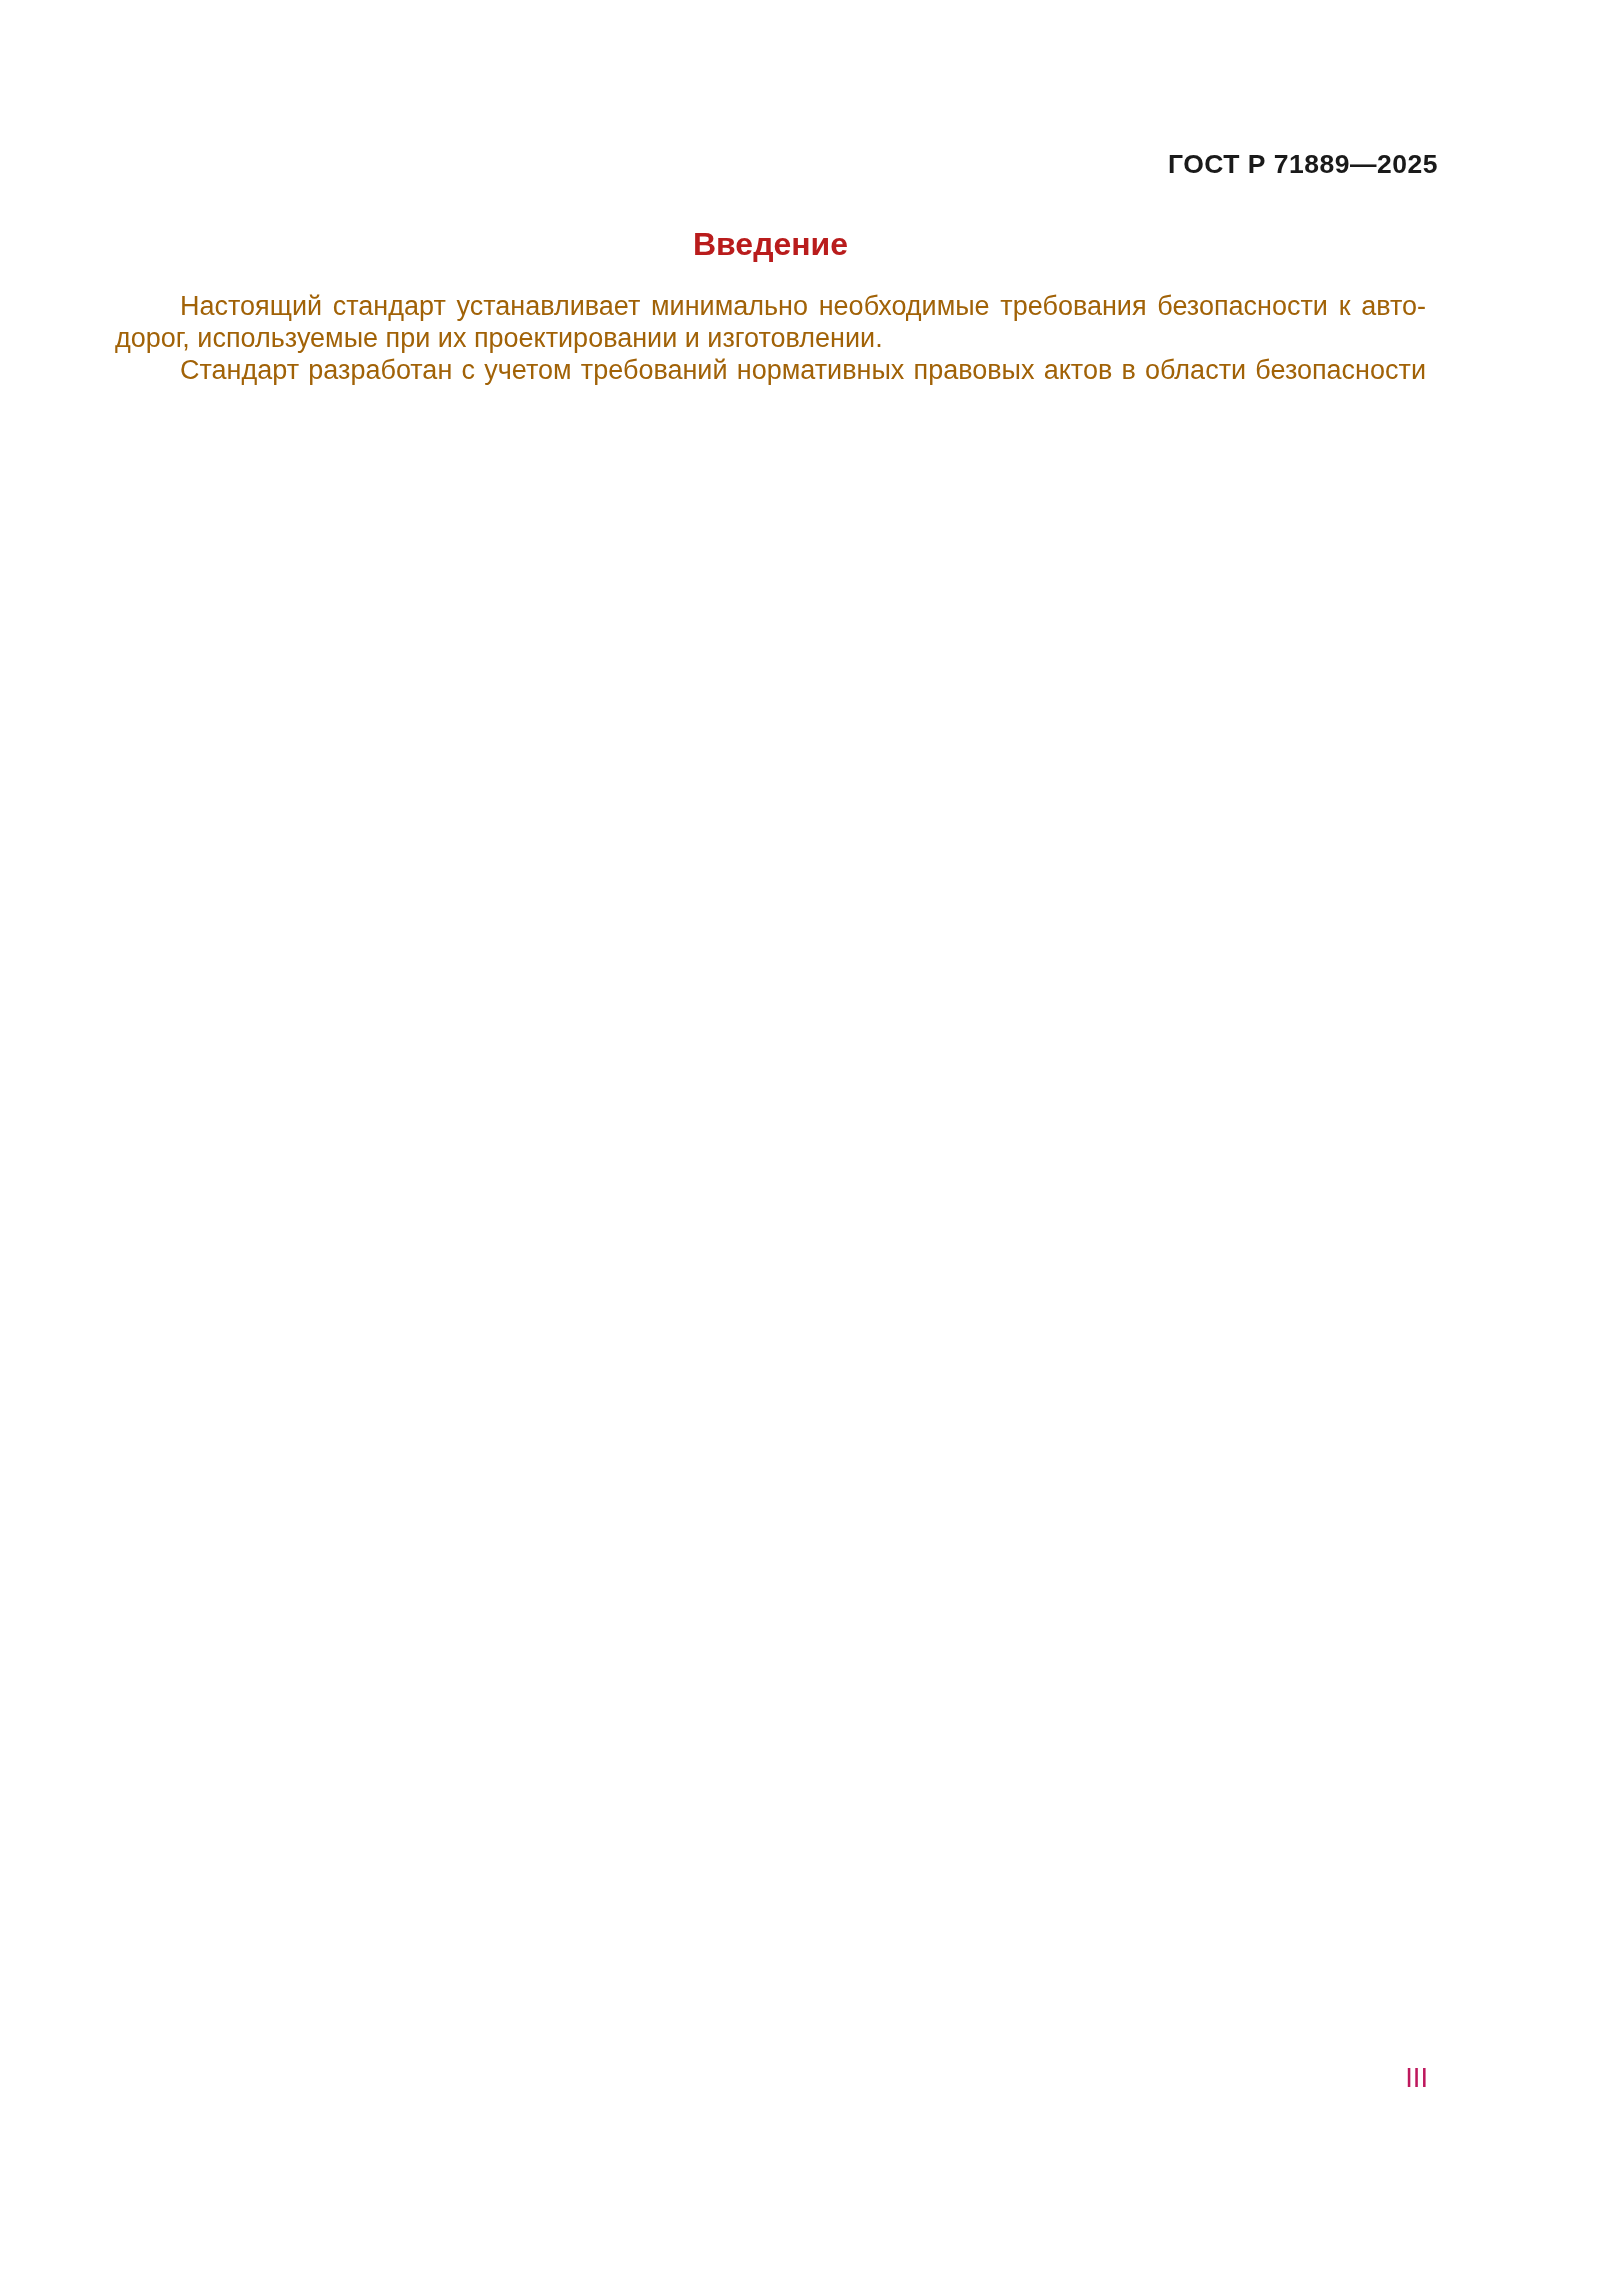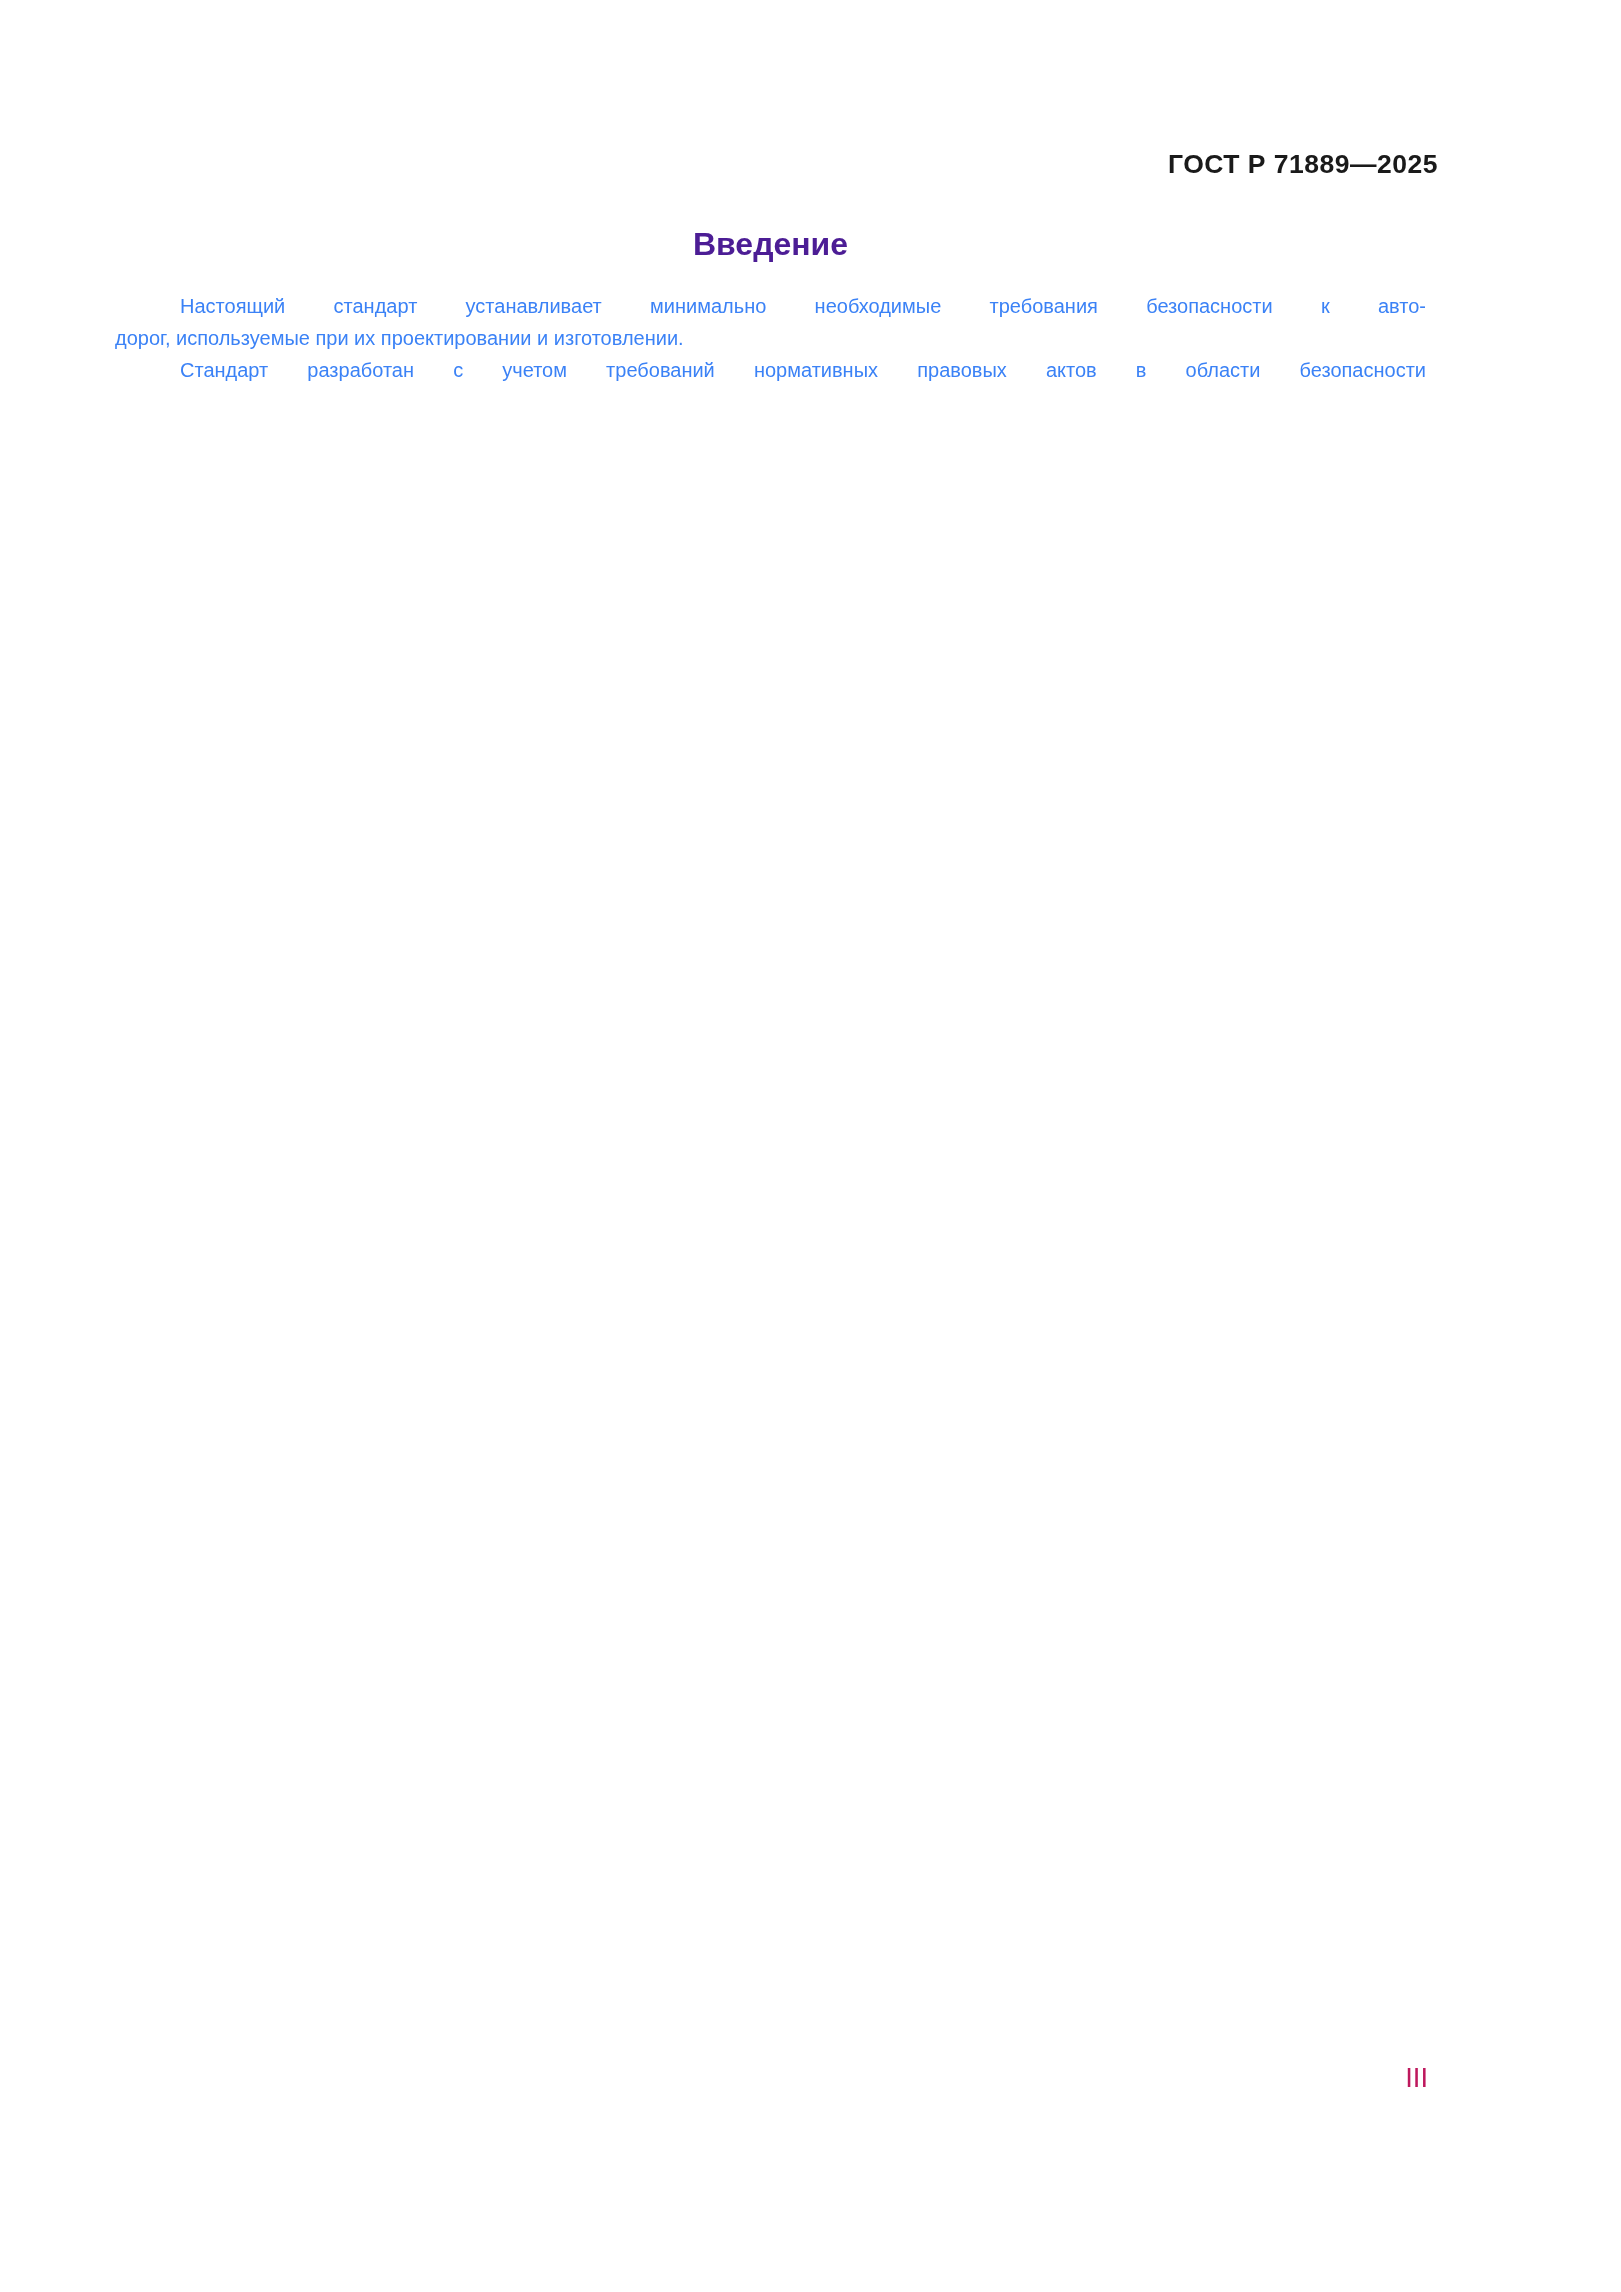--- a/index.html
+++ b/index.html
@@ -34,33 +34,33 @@
     color: #1a1a1a;
   }
   .doc-title {
     position: absolute;
     top: 226px;
     left: 0;
     width: 100%;
     text-align: center;
     font-weight: bold;
     font-size: 32px;
-    color: #4c1d95;
+    color: #b91c1c;
   }
   .body-text {
     position: absolute;
     top: 290px;
     left: 0;
     width: 100%;
   }
   .line {
-    font-size: 20px;
+    font-size: 27px;
     line-height: 32px;
     white-space: normal;
-    color: #3b82f6;
+    color: #a16207;
   }
   .line.justify {
     text-align: justify;
     text-align-last: justify;
   }
   .line.indent {
     padding-left: 65px;
   }
   .page-number {
     position: absolute;

